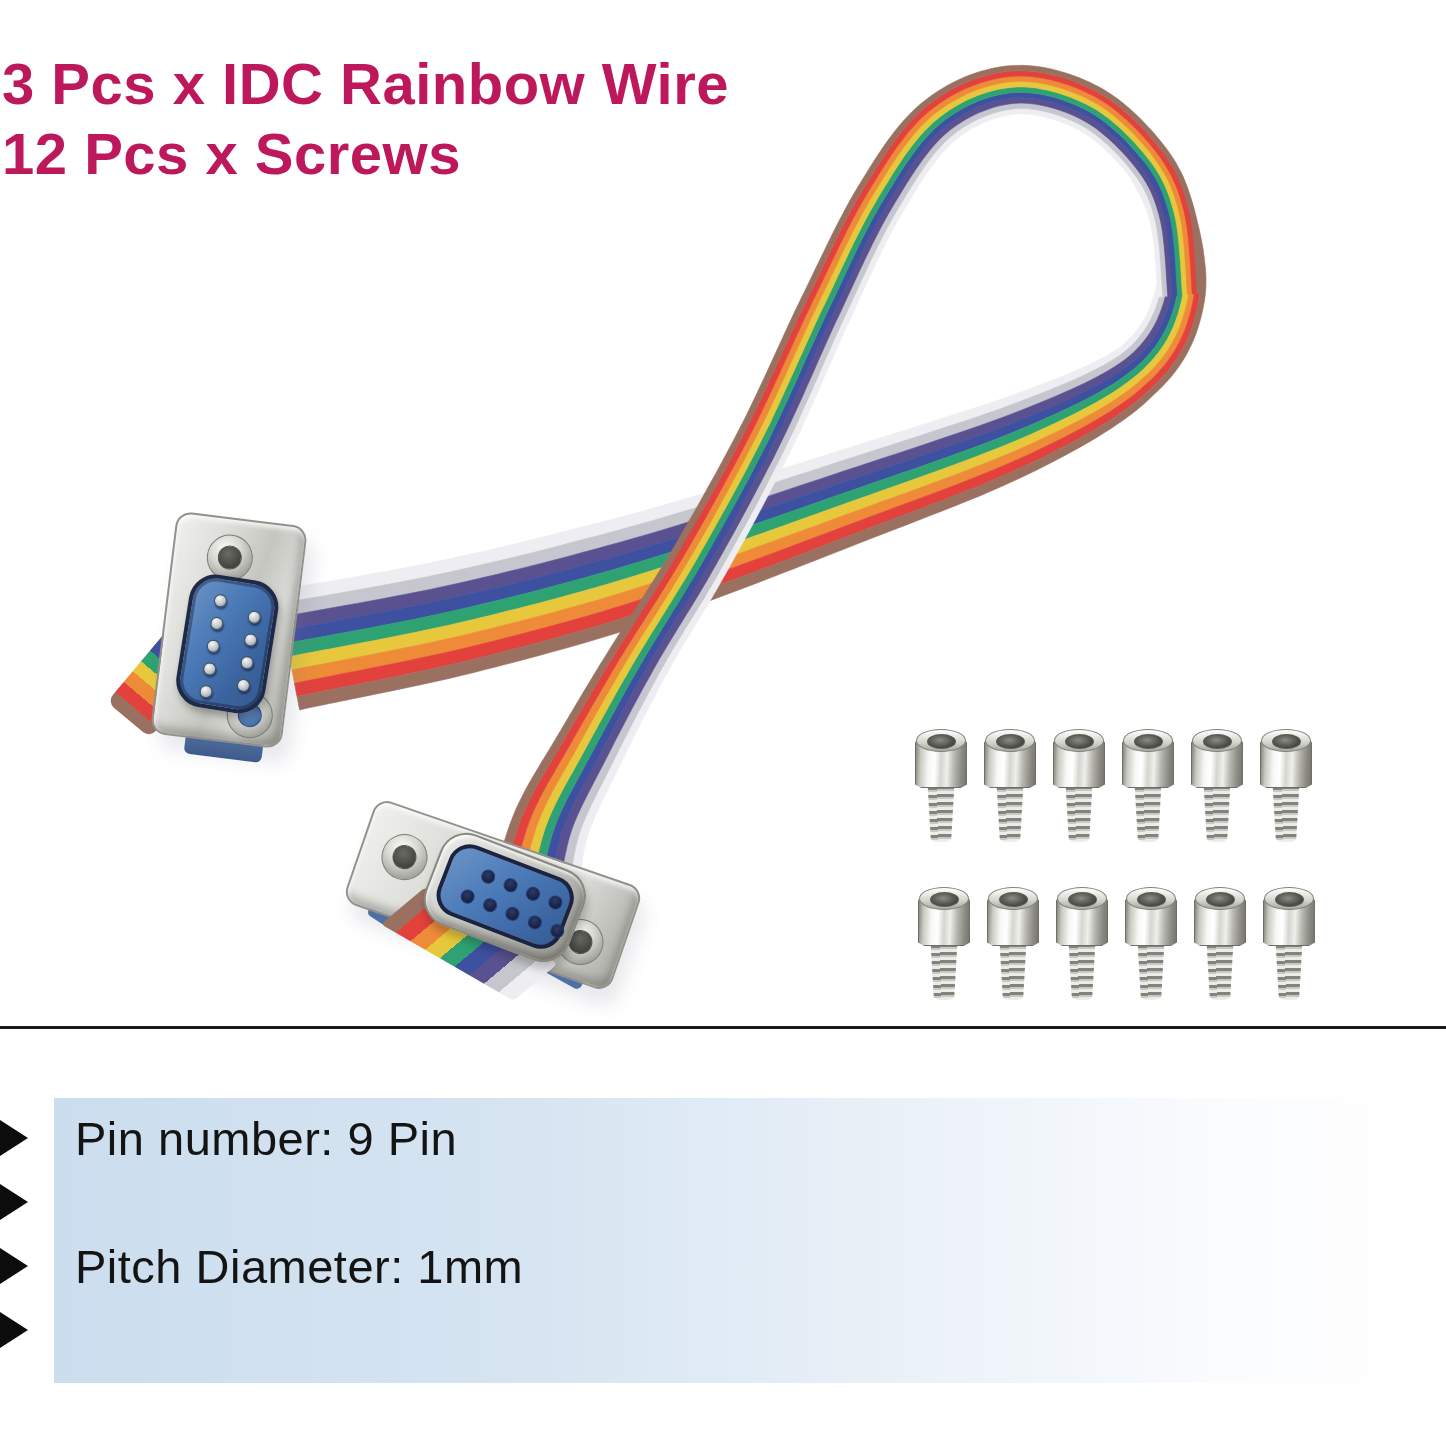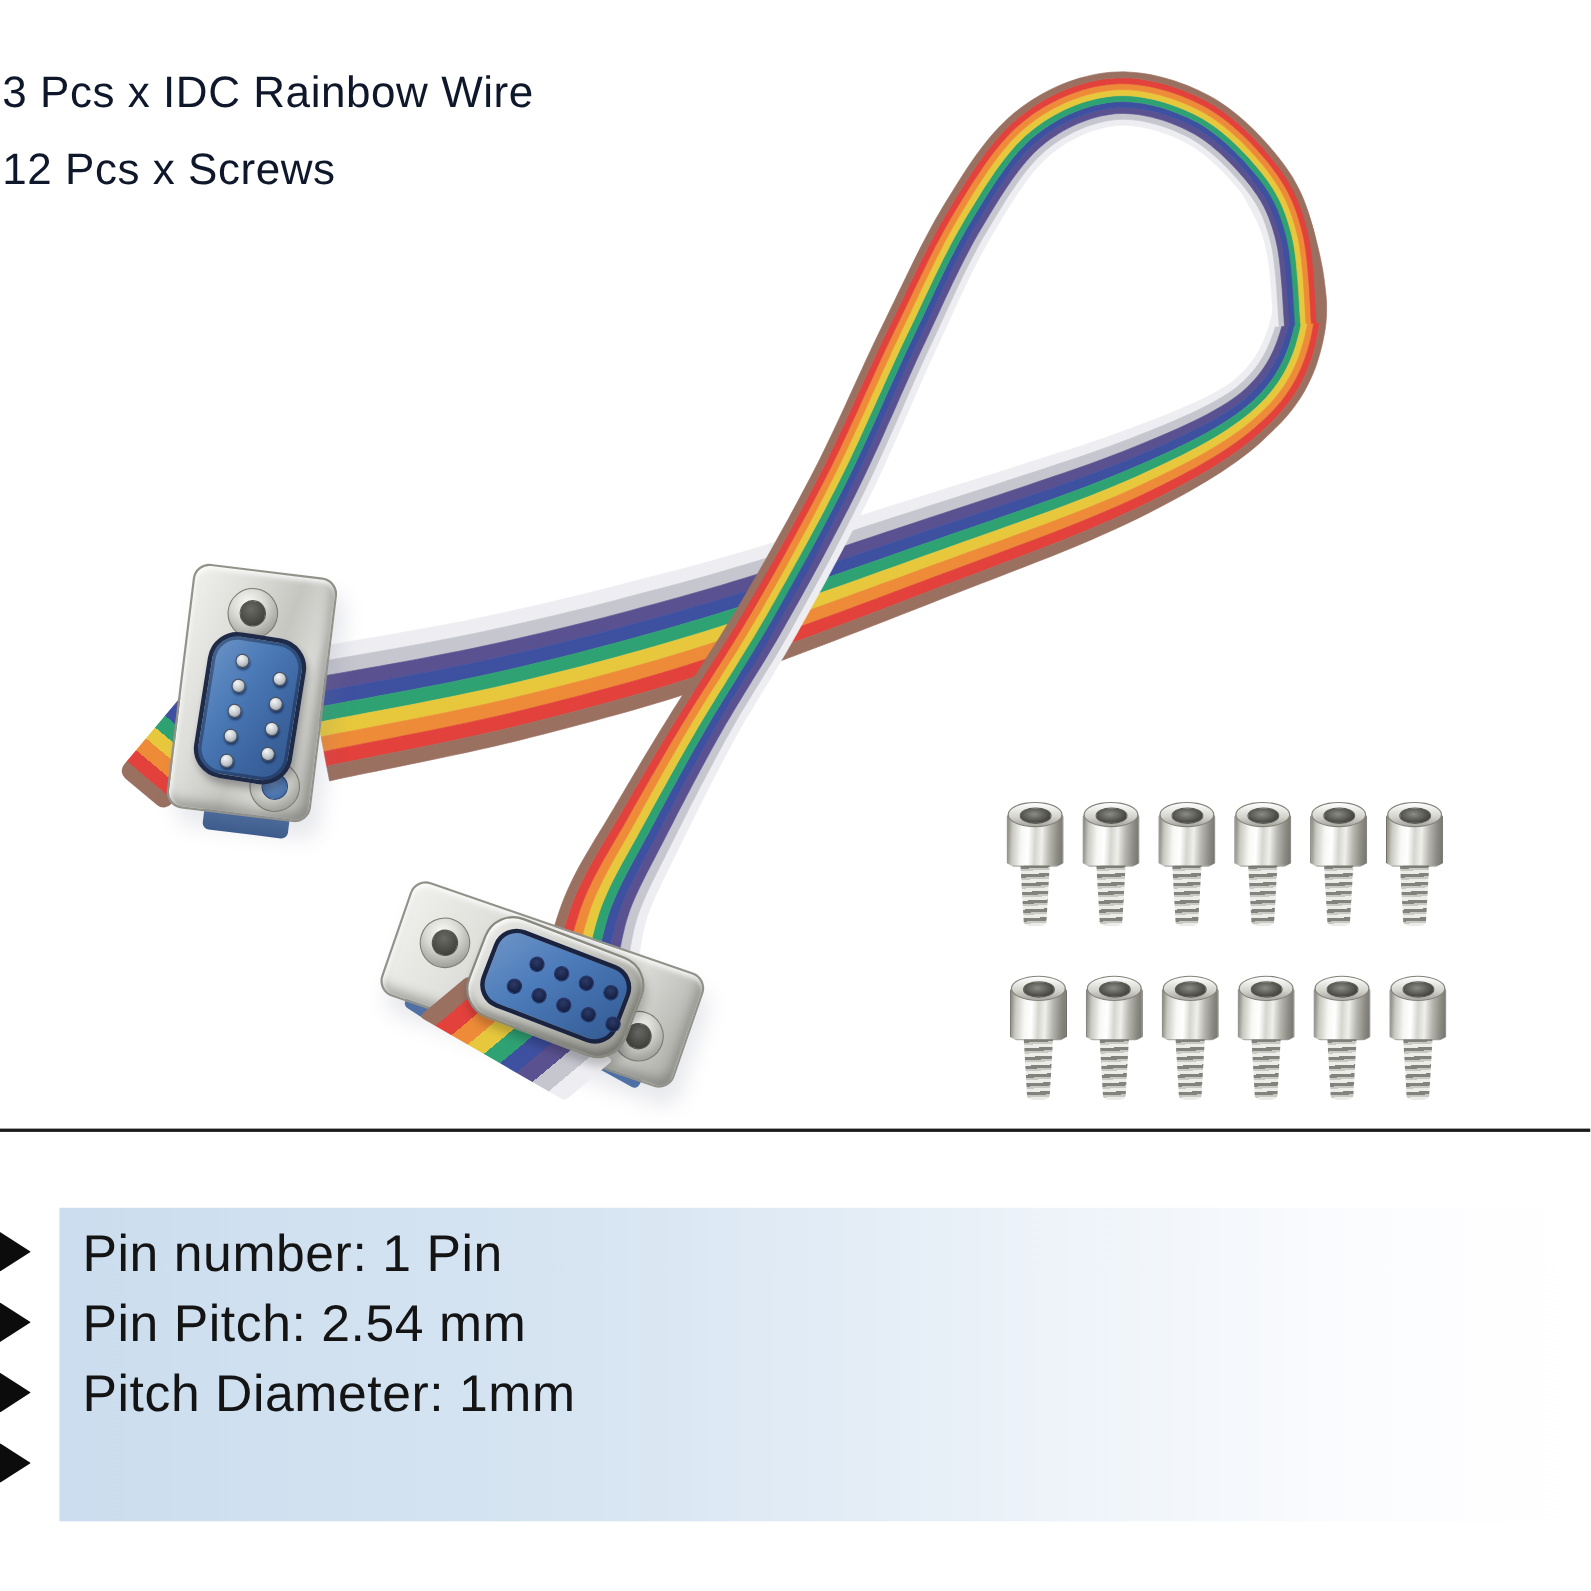--- a/index.html
+++ b/index.html
@@ -1,21 +1,21 @@
 <!DOCTYPE html>
 <html><head>
 <meta charset="utf-8">
 <style>
   html,body{margin:0;padding:0;background:#fff;}
   .canvas{position:relative;width:1446px;height:1446px;background:#ffffff;overflow:hidden;
           font-family:"Liberation Sans", sans-serif;color:#0d0d0d;}
 
   
-  .header{position:absolute;left:2px;top:49px;z-index:5;font-size:40px;line-height:70px;
-          font-weight:400;color:#0f172a;letter-spacing:0.5px;}
+  .header{position:absolute;left:2px;top:49px;z-index:5;font-size:58px;line-height:70px;
+          font-weight:700;color:#be185d;letter-spacing:0.5px;}
 
   
   #cable-svg{position:absolute;left:0;top:0;width:1446px;height:1446px;z-index:1;}
 
   
   .connector{position:absolute;z-index:2;}
   #male-connector{left:163px;top:518px;width:132px;height:224px;transform:rotate(7deg);}
   #female-connector{left:352px;top:840px;width:282px;height:110px;transform:rotate(19deg);}
 
   .flange{position:absolute;inset:0;border-radius:15px;
@@ -233,25 +233,24 @@
         <div class="s-thread"></div>
         <div class="s-head"></div>
         <div class="s-cap"></div>
       </div>
     </div>
 
   <div class="separator"></div>
   <div id="spec-box">
     <div class="spec-row">
       <span class="spec-bullet"></span>
-      <span class="spec-text">Pin number: 1 Pin</span>
-    </div>
-    <div class="spec-row">
-      <span class="spec-bullet"></span>
-      <span class="spec-text">Pin Pitch: 2.54 mm</span>
+      <span class="spec-text">Pin number: 9 Pin</span>
+    </div>
+    <div class="spec-row">
+      <span class="spec-bullet"></span>
     </div>
     <div class="spec-row">
       <span class="spec-bullet"></span>
       <span class="spec-text">Pitch Diameter: 1mm</span>
     </div>
     <div class="spec-row">
       <span class="spec-bullet"></span>
     </div>
   </div>
 

